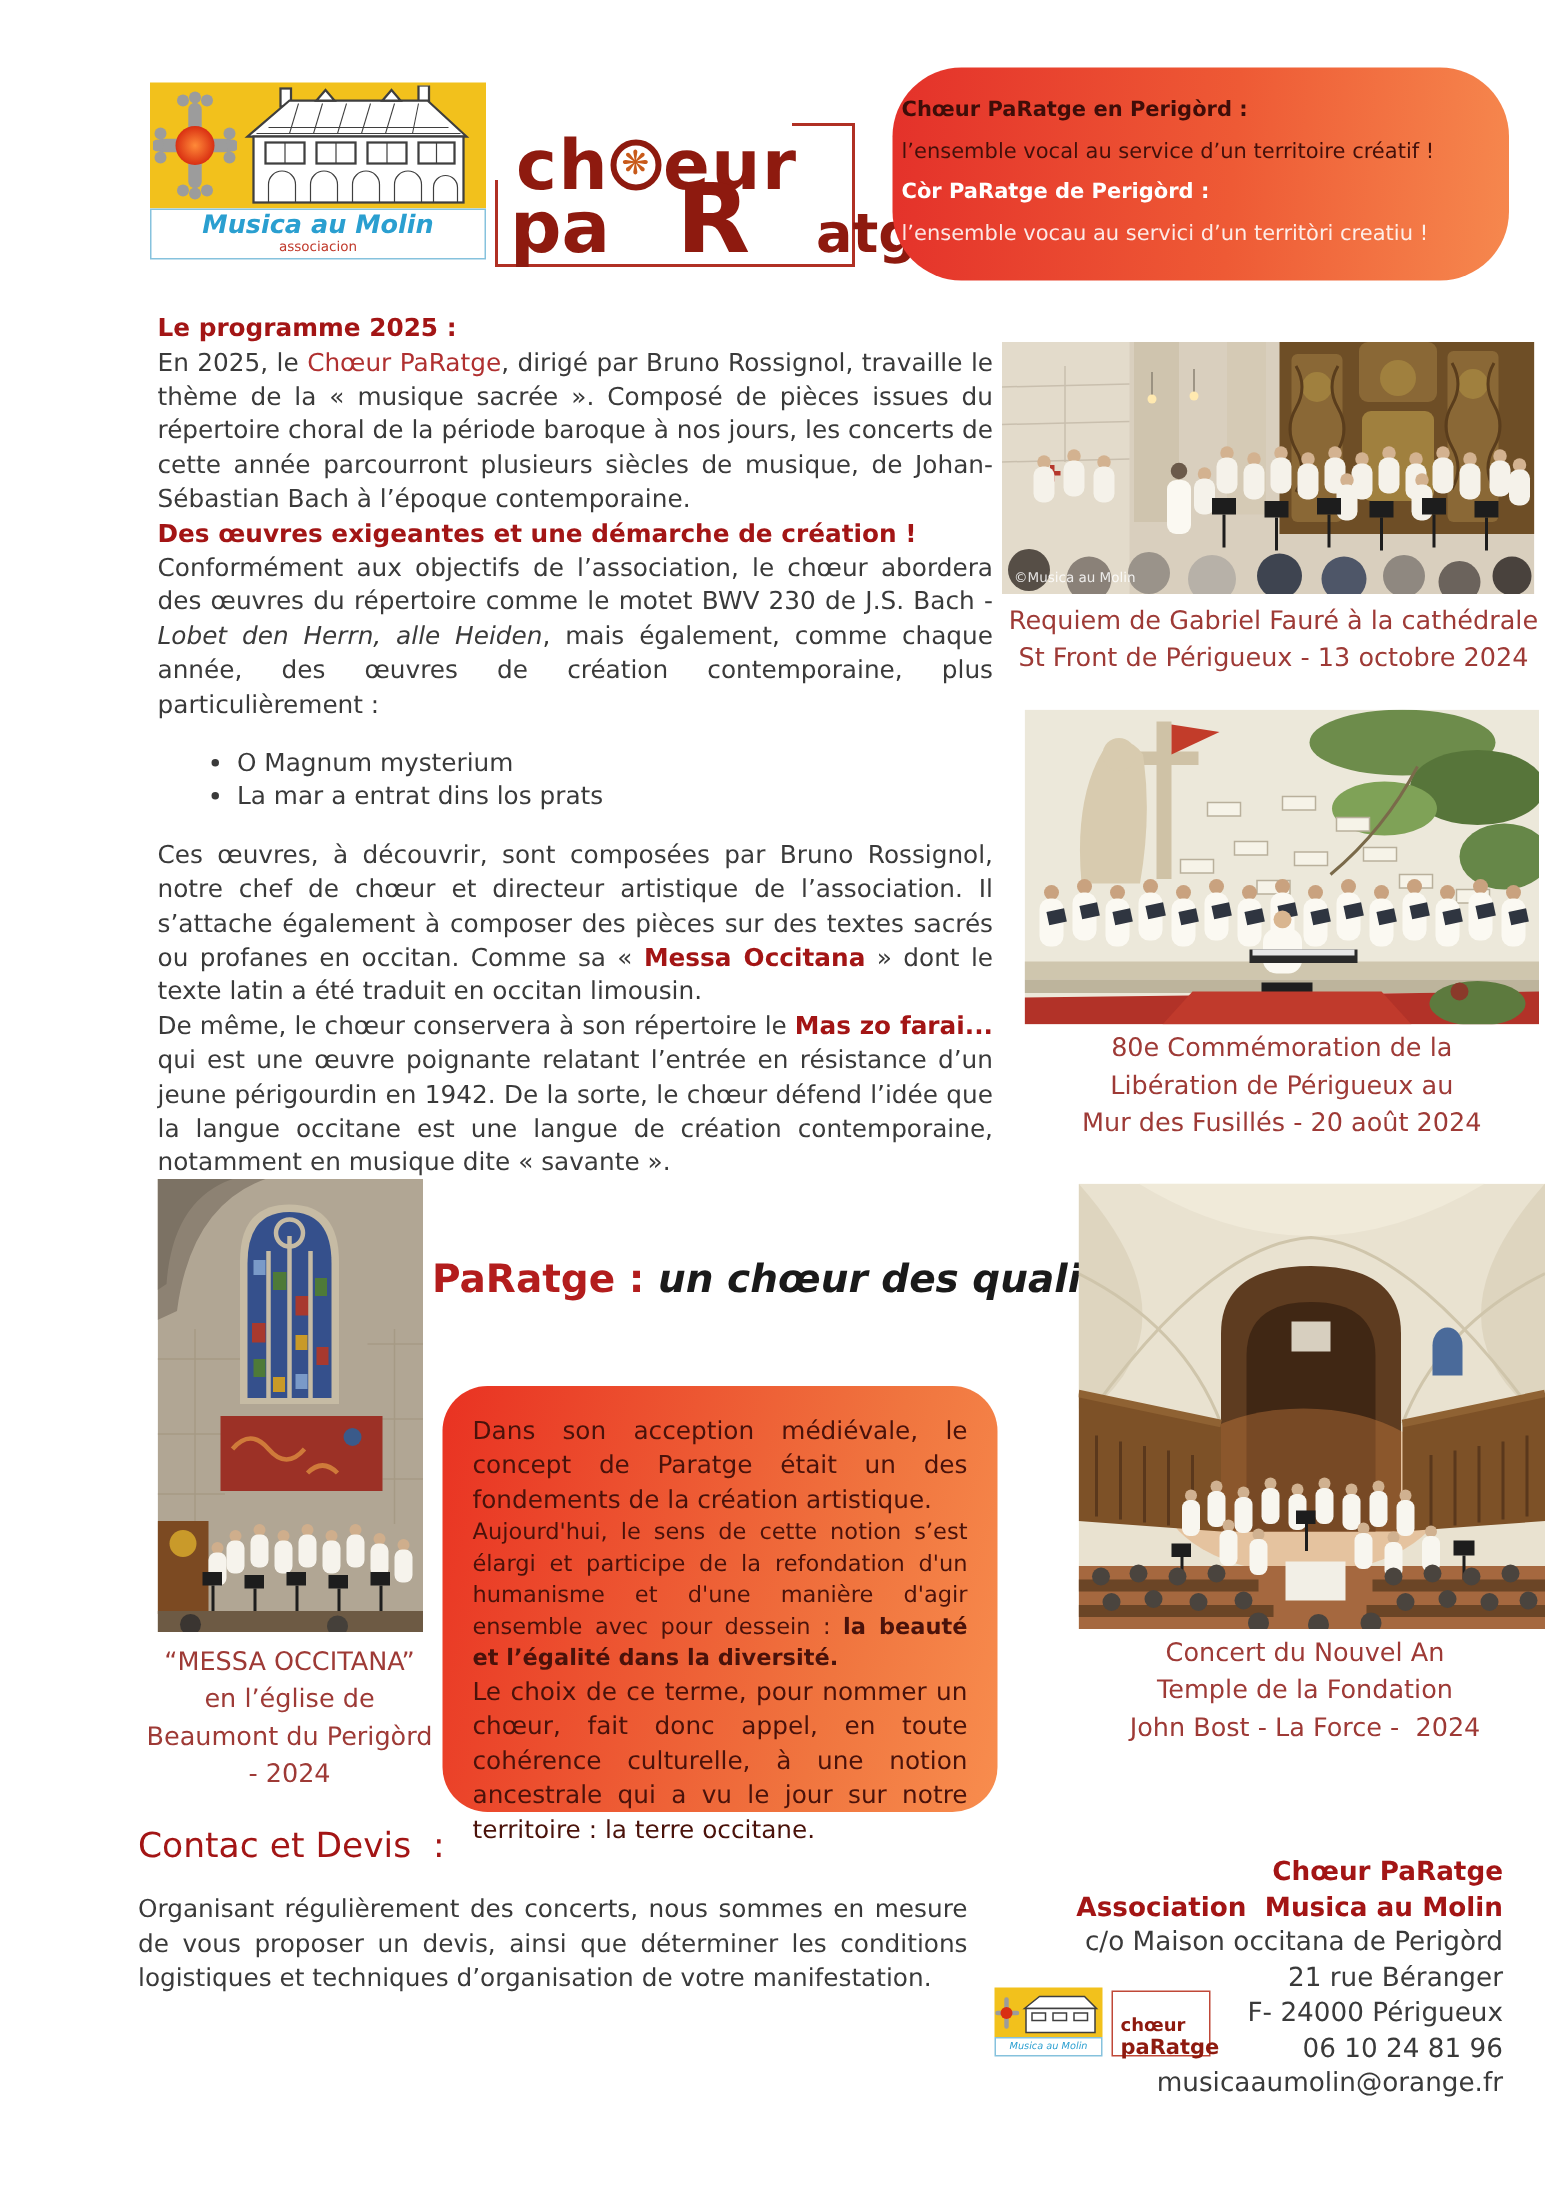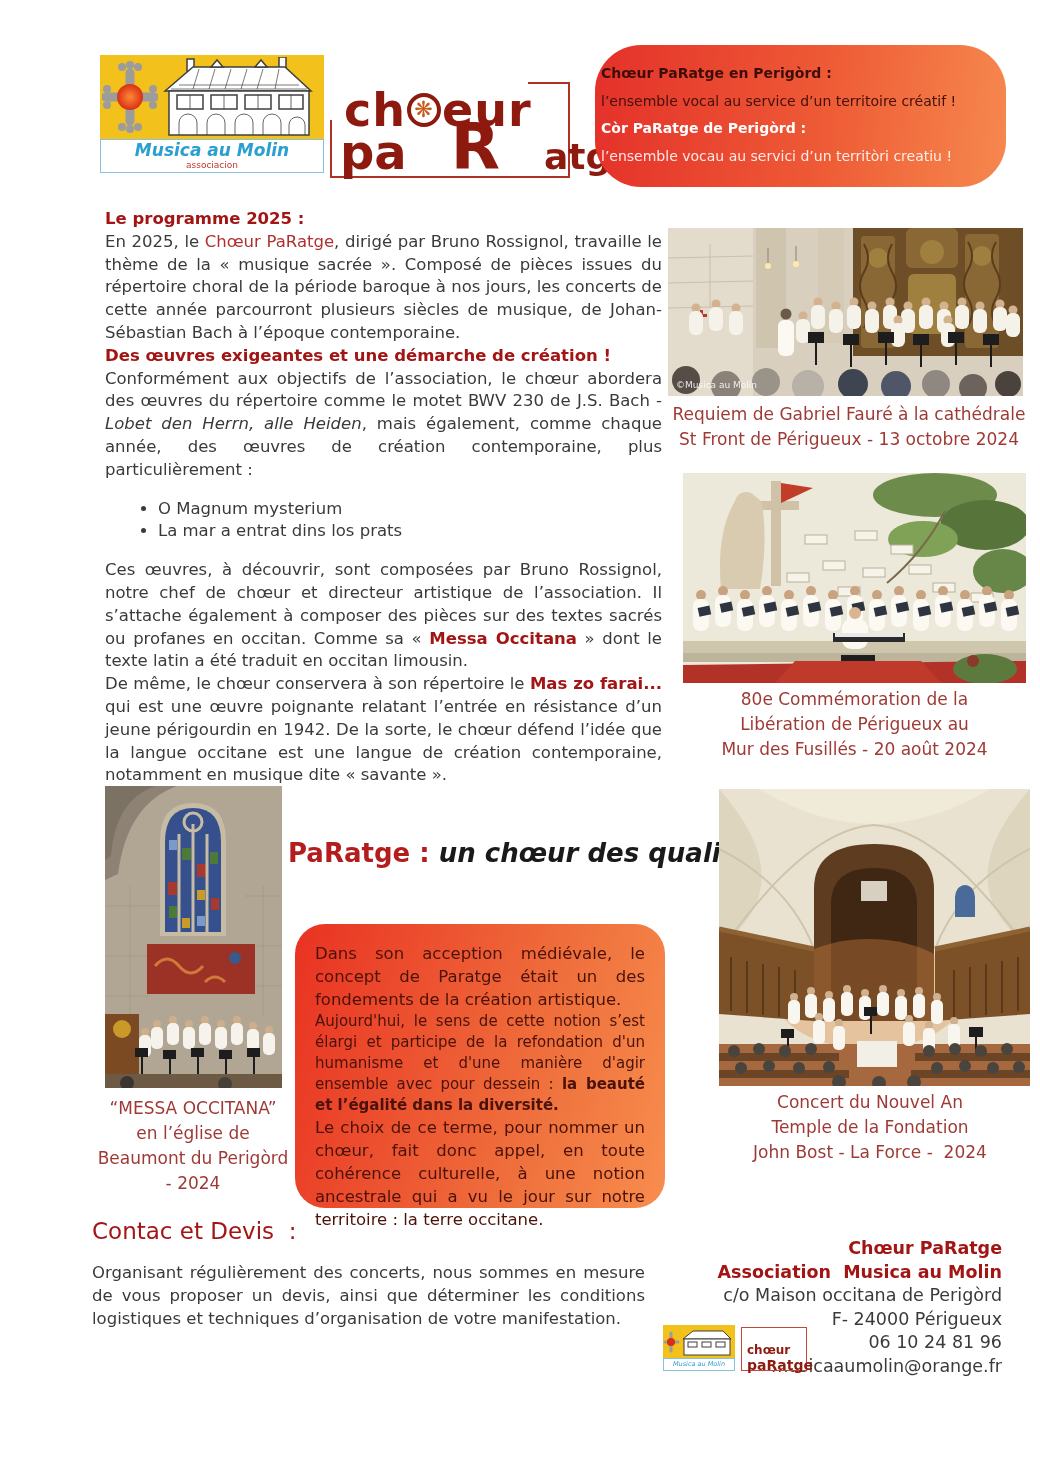--- a/index.html
+++ b/index.html
@@ -556,20 +556,21 @@
 John Bost - La Force -  2024</div>
 
   <div class="abs contact-title">Contac et Devis  :</div>
   <div class="abs contact-left">
     <p class="body-text">Organisant régulièrement des concerts, nous sommes en mesure de vous proposer un devis, ainsi que déterminer les conditions logistiques et techniques d’organisation de votre manifestation.</p>
   </div>
   <div class="abs contact-right">
     <div class="contact-org">Chœur PaRatge</div>
     <div class="contact-org">Association  Musica au Molin</div>
     <div>c/o Maison occitana de Perigòrd</div>
+    <div>21 rue Béranger</div>
     <div>F- 24000 Périgueux</div>
     <div>06 10 24 81 96</div>
     <div>musicaaumolin@orange.fr</div>
   </div>
 
   <div class="abs mini-musica">
     <div class="mini-yellow">
       <svg width="72" height="33">
         <g stroke="#9c9c9c" stroke-width="3" stroke-linecap="round">
           <line x1="8" y1="8" x2="8" y2="26"></line>

